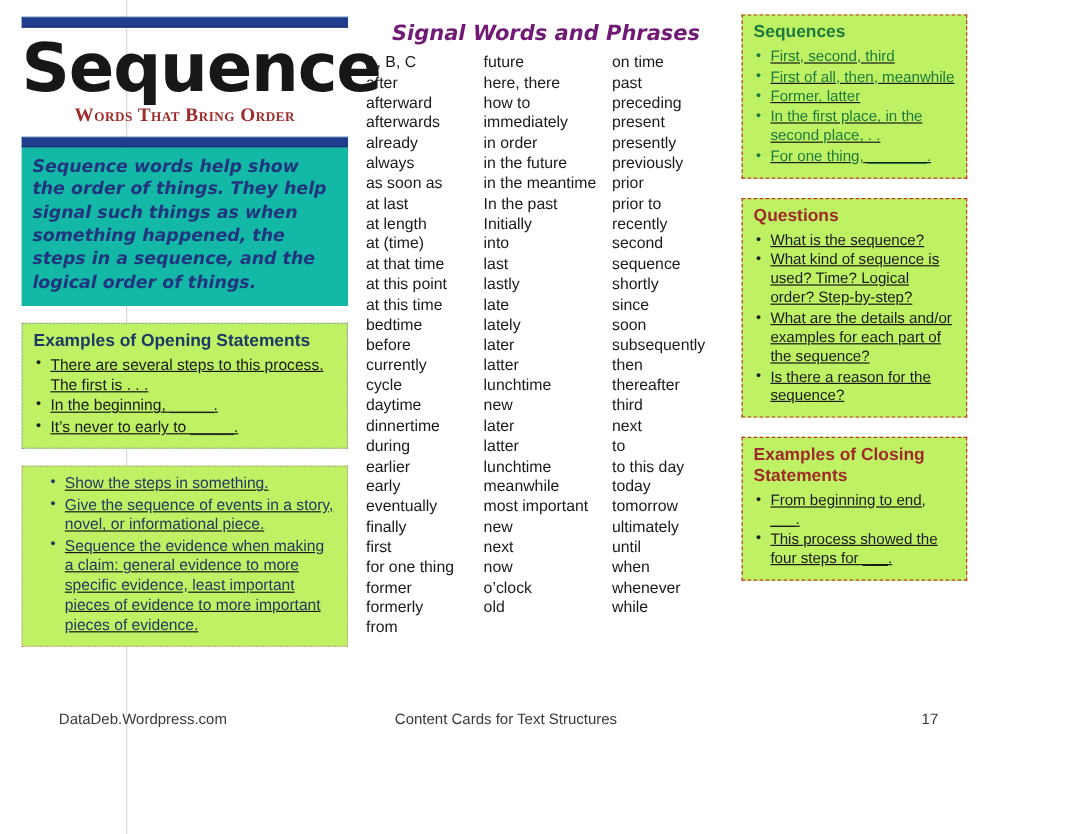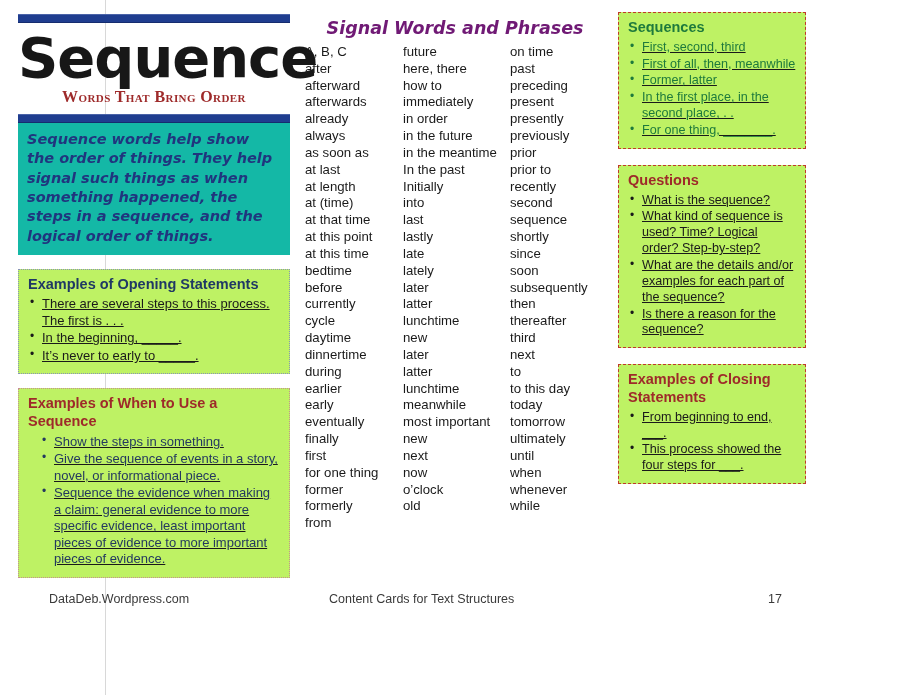--- a/index.html
+++ b/index.html
@@ -192,21 +192,20 @@
   <div class="panel panel-blue">
     <h3 class="h-blue">Examples of Opening Statements</h3>
     <ul>
       <li class="txt-black">There are several steps to this process. The first is . . .</li>
       <li class="txt-black">In the beginning, _____.</li>
       <li class="txt-black">It’s never to early to _____.</li>
     </ul>
   </div>
 
   <div class="panel panel-red">
-    <h3 class="h-red">Examples of When to Use a Sequence</h3>
     <ul class="indent">
       <li class="txt-navy">Show the steps in something.</li>
       <li class="txt-navy">Give the sequence of events in a story, novel, or informational piece.</li>
       <li class="txt-navy">Sequence the evidence when making a claim:  general evidence to more specific evidence, least important pieces of evidence to more important pieces of evidence.</li>
     </ul>
   </div>
 
 </div>
 
 <div class="mid-col">

